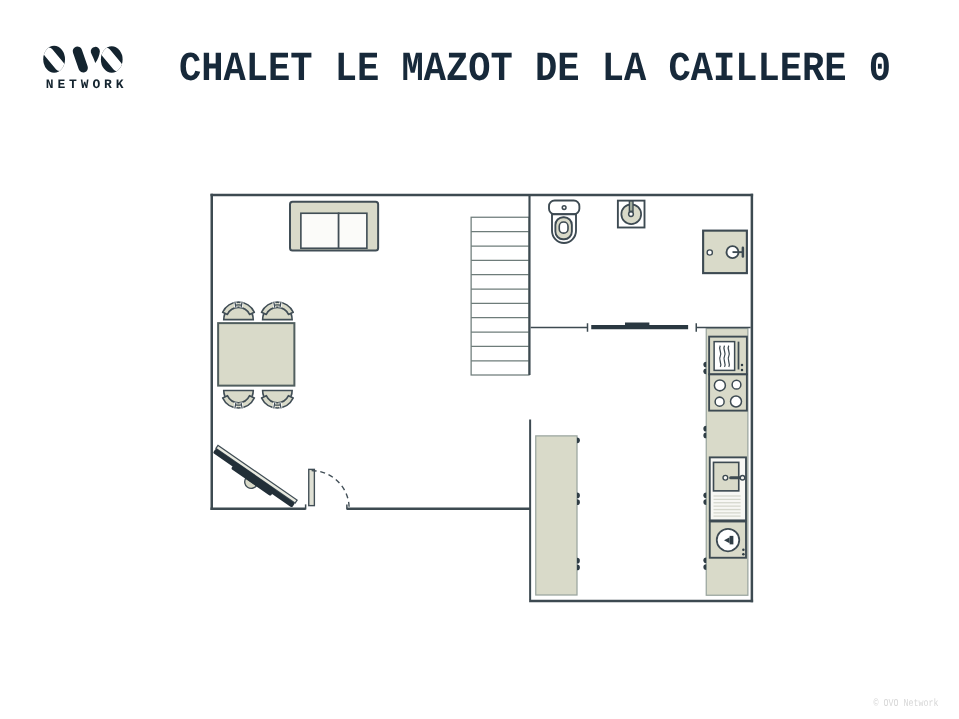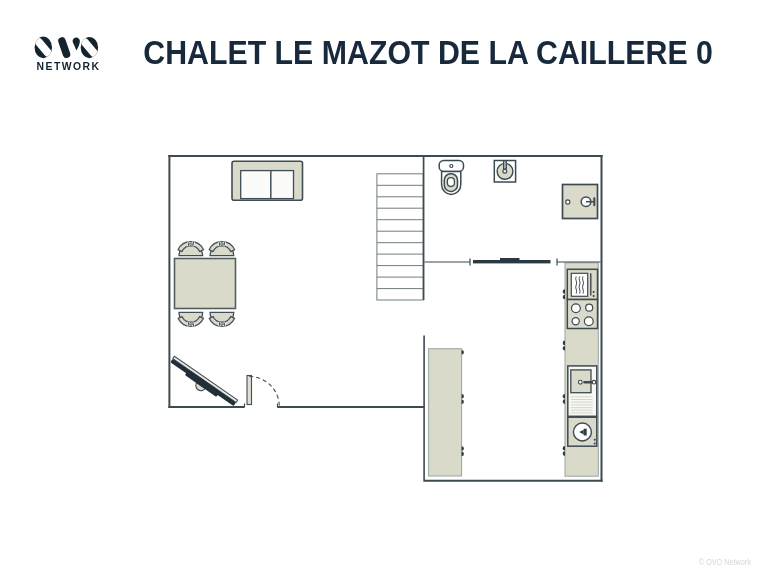--- a/index.html
+++ b/index.html
@@ -1,17 +1,17 @@
 <!DOCTYPE html>
 <html><head>
 <meta charset="utf-8">
 <style>
   html,body{margin:0;padding:0;background:#ffffff;}
   #page{position:relative;width:767px;height:575px;overflow:hidden;background:#fff;
-        font-family:Liberation Sans, sans-serif;}
+        font-family:Liberation Mono, monospace;}
   svg{position:absolute;left:0;top:0;}
 </style>
 </head>
 <body>
 <div id="page">
 <svg width="767" height="575" viewBox="0 0 767 575">
   <defs>
     <clipPath id="o1c">
           <ellipse cx="43.3" cy="47.4" rx="8.7" ry="10.8"></ellipse>
         </clipPath>

